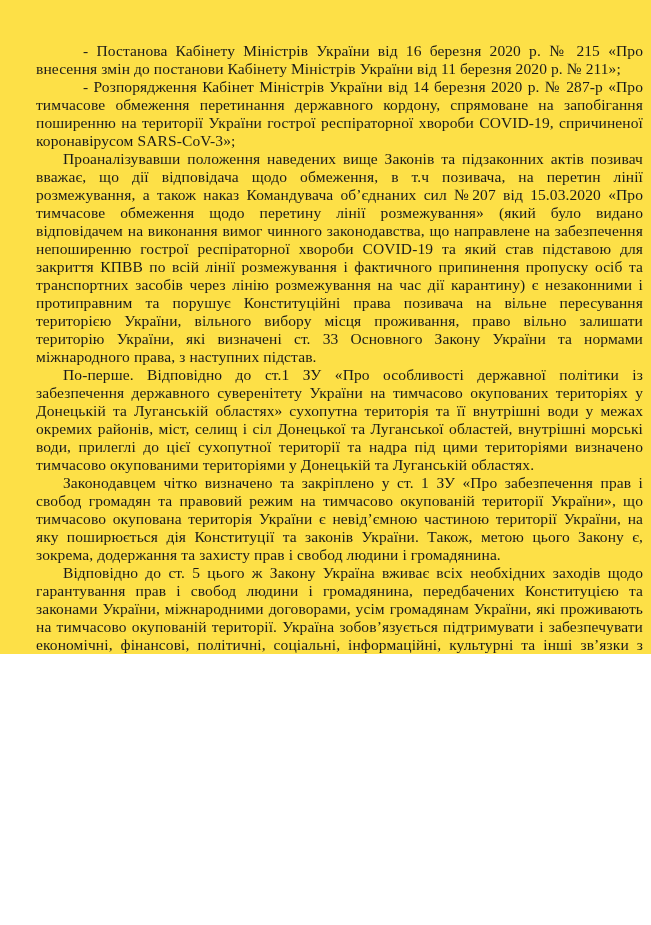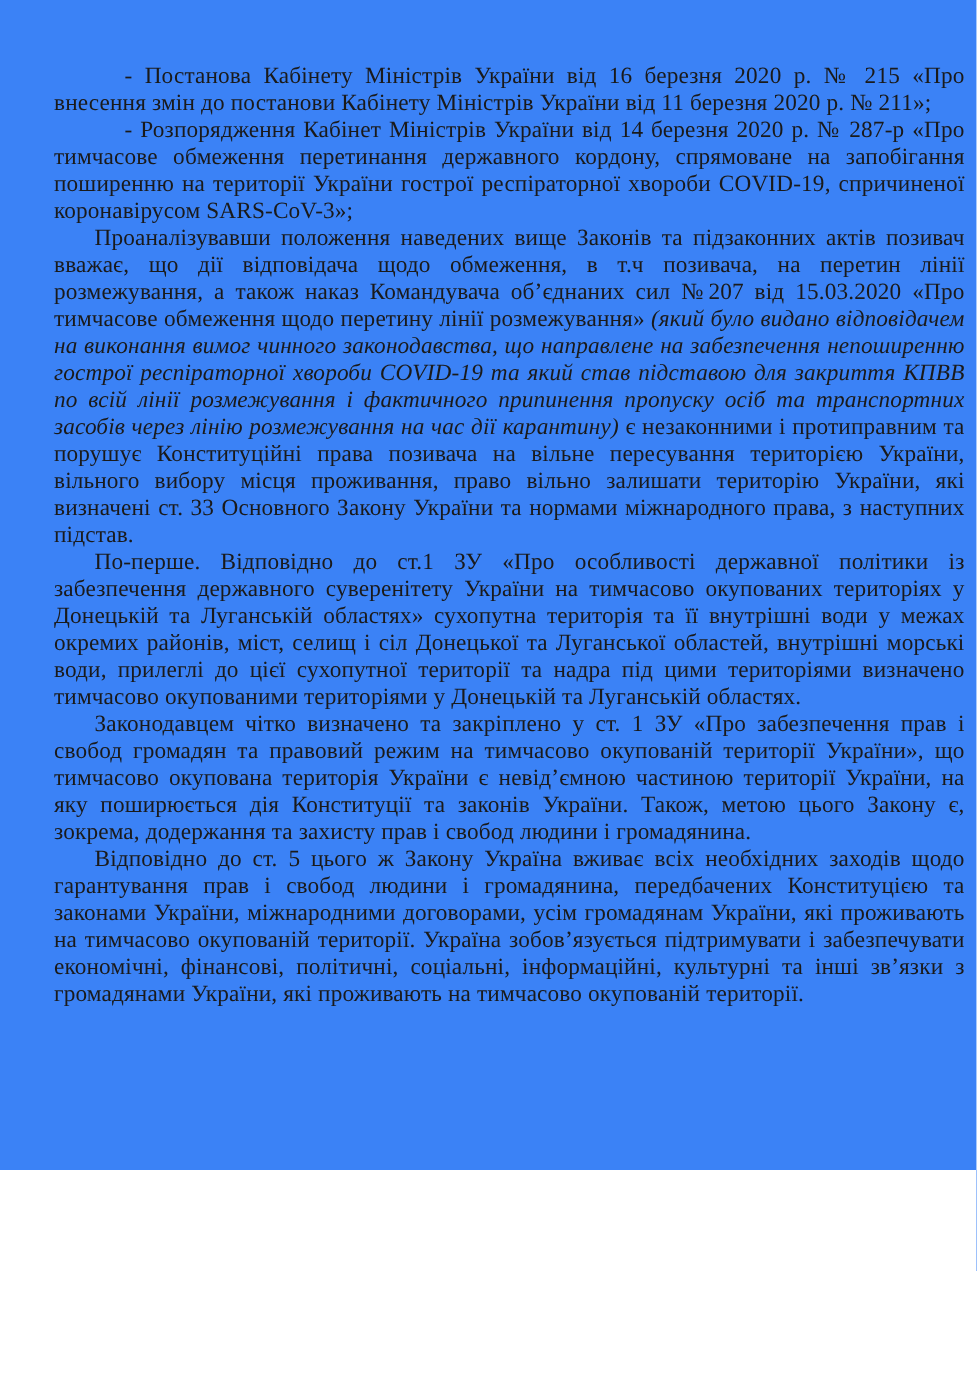--- a/index.html
+++ b/index.html
@@ -3,22 +3,22 @@
 <meta charset="utf-8">
 <style>
   html, body {
     margin: 0;
     padding: 0;
     background: #ffffff;
   }
   .page {
     position: relative;
     width: 651px;
-    height: 780px;
-    background: #3b82f6;
+    height: 654px;
+    background: #fde047;
     font-family: "Liberation Serif", "DejaVu Serif", serif;
     overflow: hidden;
   }
   .body-text {
     position: absolute;
     left: 36px;
     top: 42px;
     width: 607px;
     font-size: 15.5px;
     line-height: 18px;
@@ -26,21 +26,21 @@
     color: #1a1a1a;
     letter-spacing: 0.1px;
   }
   .body-text p {
     margin: 0;
     padding: 0;
   }
   p.indent-list { text-indent: 47px; }
   p.indent-para { text-indent: 27px; }
   .seg-regular { font-style: normal; font-weight: normal; }
-  .seg-italic  { font-style: italic; font-weight: normal; }
+  .seg-italic  { font-weight: normal; }
   .seg-bold    { font-style: normal; font-weight: bold; }
   .page-number {
     position: absolute;
     top: 876px;
     right: 39px;
     font-size: 13.5px;
     line-height: 16px;
     color: #1a1a2e;
   }
 </style>

